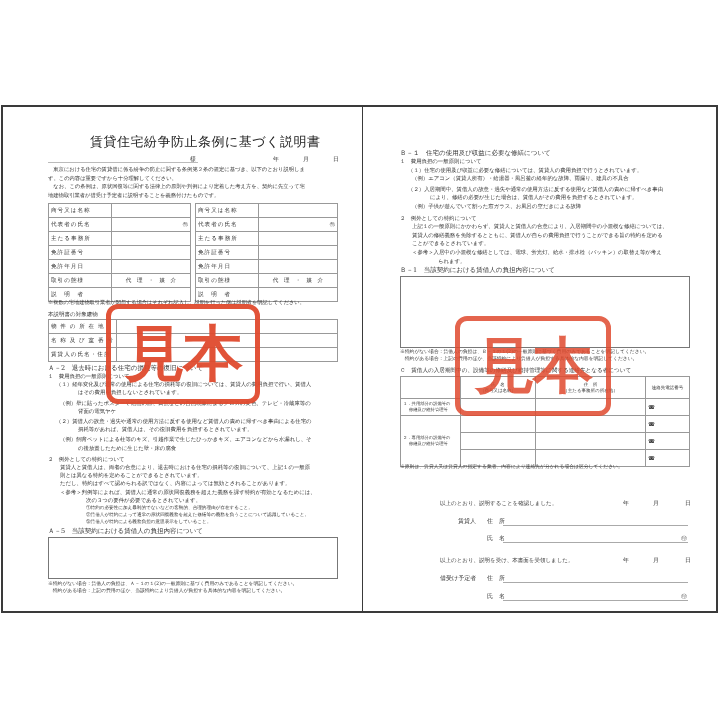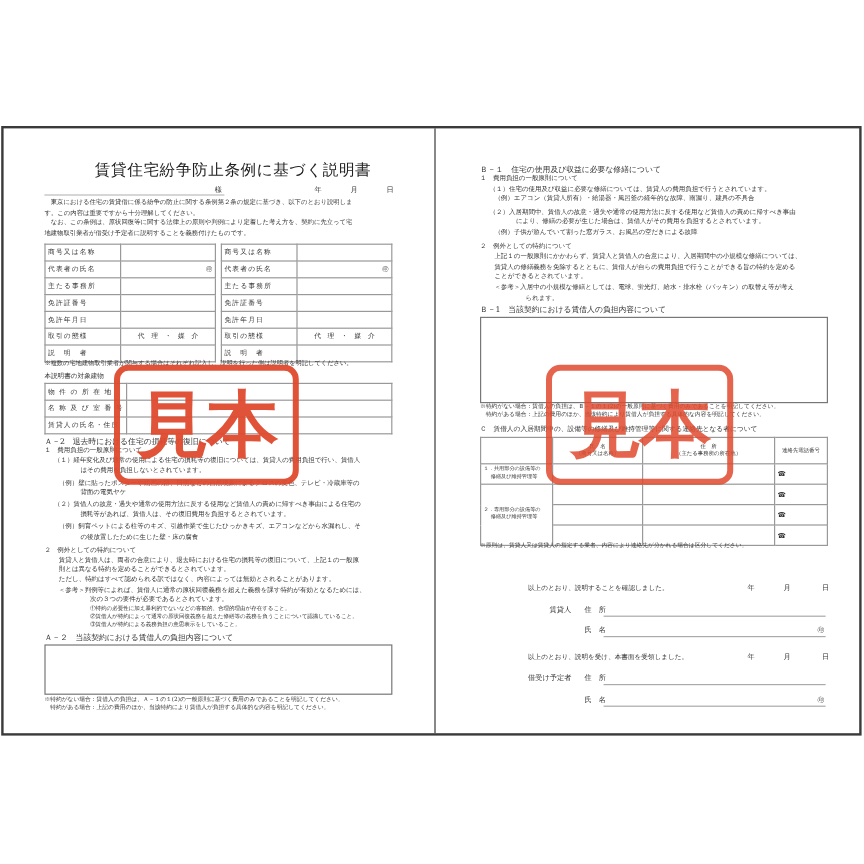--- a/index.html
+++ b/index.html
@@ -2,22 +2,22 @@
 <html><head>
 <meta charset="utf-8">
 <style>
   html,body{margin:0;padding:0;}
   body{width:720px;height:720px;background:#ffffff;position:relative;overflow:hidden;
        font-family:"DejaVu Serif","Liberation Serif",serif;color:#2a2a2a;}
   .spread{position:absolute;left:1px;top:105px;width:717px;height:508px;
           border:2px solid #3a3a3a;box-sizing:border-box;background:#fff;}
   .divider{position:absolute;left:359px;top:0;width:1px;height:100%;background:#3a3a3a;}
   .page{position:absolute;top:0;height:100%;}
-  .page.left{left:1px;width:359px;padding-left:26px;}
-  .page.right{left:360px;width:355px;}
+  .page.left{left:12px;width:359px;padding-left:26px;}
+  .page.right{left:360px;width:355px;margin-top:12px;}
   .abs{position:absolute;}
   .t{font-size:6px;line-height:8px;white-space:nowrap;color:#333;}
   .title{font-size:13px;font-weight:normal;letter-spacing:0.5px;color:#222;white-space:nowrap;}
   .h{font-size:6.5px;line-height:8px;white-space:nowrap;color:#333;}
   table.f{border-collapse:collapse;border:1px solid #777;position:absolute;}
   table.f td{border:1px solid #999;font-size:5.6px;height:13px;padding:0 2px;white-space:nowrap;color:#333;}
   table.f td.lbl{width:58px;letter-spacing:1px;}
   .box{position:absolute;border:1px solid #777;background:#fff;}
   .stamp{position:absolute;border:5px solid #e04a2e;border-radius:12px;box-sizing:border-box;
          display:flex;align-items:center;justify-content:center;color:#e04a2e;
@@ -147,21 +147,21 @@
       <div style="padding-left:12px">賃貸人と賃借人は、両者の合意により、退去時における住宅の損耗等の復旧について、上記１の一般原</div>
       <div style="padding-left:12px">則とは異なる特約を定めることができるとされています。</div>
       <div style="padding-left:12px">ただし、特約はすべて認められる訳ではなく、内容によっては無効とされることがあります。</div>
       <div style="padding-left:12px">＜参考＞判例等によれば、賃借人に通常の原状回復義務を超えた義務を課す特約が有効となるためには、</div>
       <div style="padding-left:38px">次の３つの要件が必要であるとされています。</div>
       <div style="padding-left:38px;font-size:4.6px;line-height:7px">①特約の必要性に加え暴利的でないなどの客観的、合理的理由が存在すること。</div>
       <div style="padding-left:38px;font-size:4.6px;line-height:7px">②賃借人が特約によって通常の原状回復義務を超えた修繕等の義務を負うことについて認識していること。</div>
       <div style="padding-left:38px;font-size:4.6px;line-height:7px">③賃借人が特約による義務負担の意思表示をしていること。</div>
     </div>
 
-    <div class="abs h" style="left:33px;top:420px;">Ａ－２　当該契約における賃借人の負担内容について</div>
+    <div class="abs h" style="left:33px;top:420px;">Ａ－5　当該契約における賃借人の負担内容について</div>
     <div class="box" style="left:33px;top:430px;width:288px;height:40px;"></div>
     <div class="abs" style="left:33px;top:473px;font-size:4.8px;line-height:7px;white-space:nowrap;color:#333;">
       <div>※特約がない場合：賃借人の負担は、Ａ－１の１(2)の一般原則に基づく費用のみであることを明記してください。</div>
       <div>　特約がある場合：上記の費用のほか、当該特約により賃借人が負担する具体的な内容を明記してください。</div>
     </div>
 
     <div class="stamp left">見本</div>
   </div>
 
   <div class="page right">

